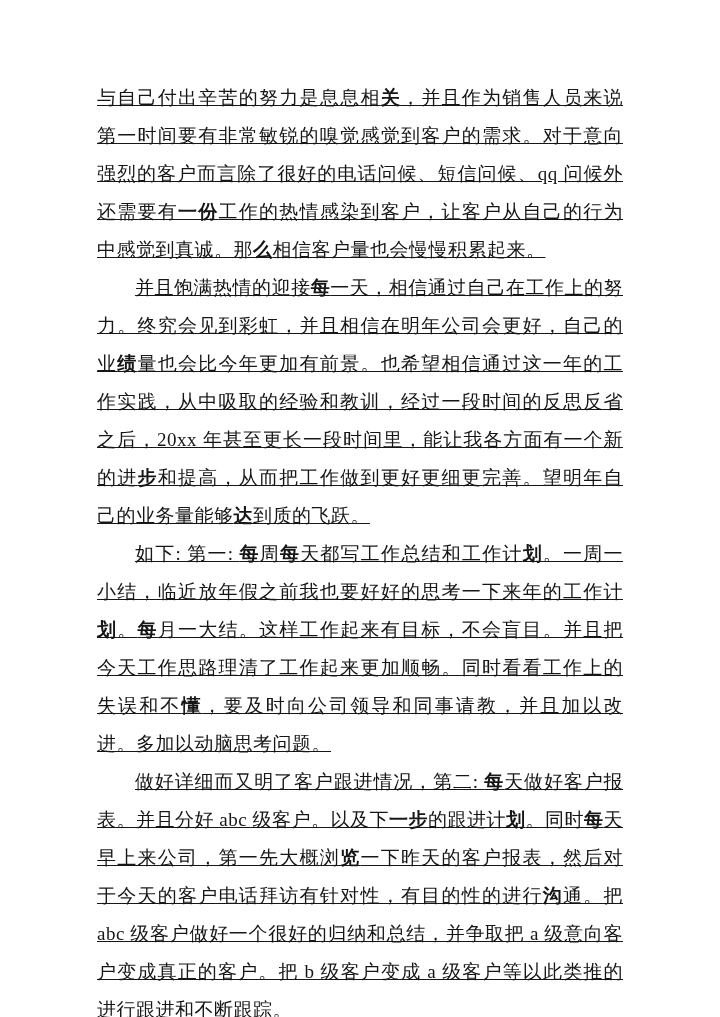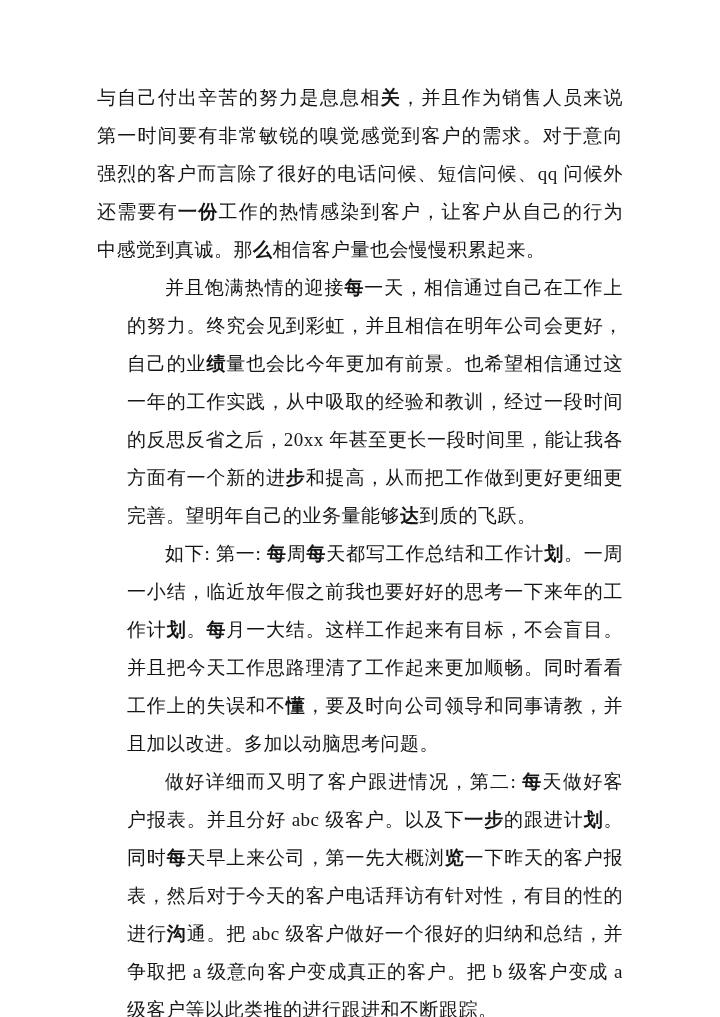--- a/index.html
+++ b/index.html
@@ -29,24 +29,24 @@
     font-family: "Liberation Serif", "DejaVu Serif", serif;
     font-size: 19px;
     line-height: 38px;
     color: #161616;
     text-align: justify;
     letter-spacing: 0.5px;
   }
   .doc-body p {
     margin: 0;
     padding: 0;
+    text-decoration: underline;
   }
   .doc-body p.indent {
     text-indent: 2em;
-    margin-left: 30px;
   }
   .run-bold {
     font-weight: bold;
   }
 </style>
 </head>
 <body>
 
 <div class="page">
   <div class="doc-body">

